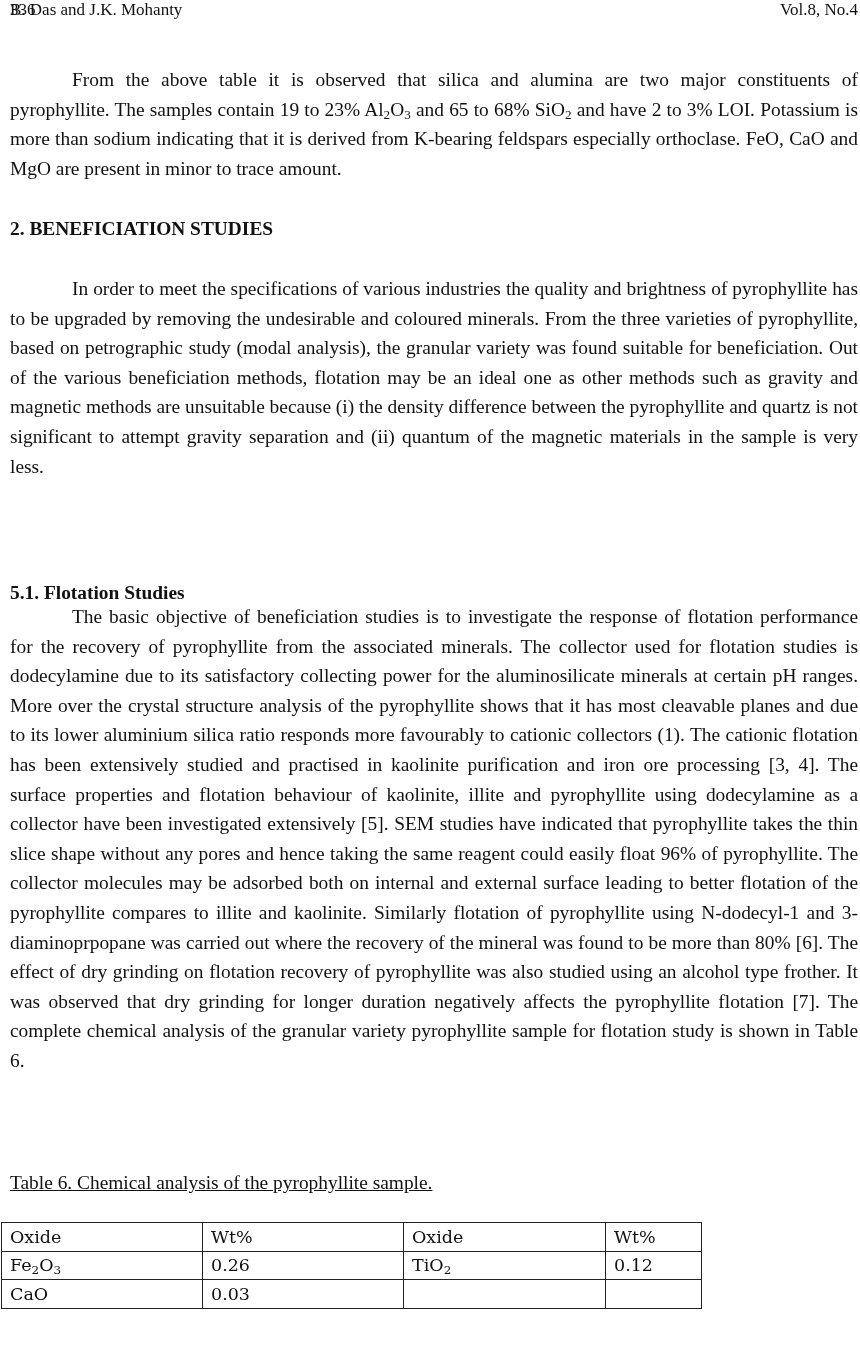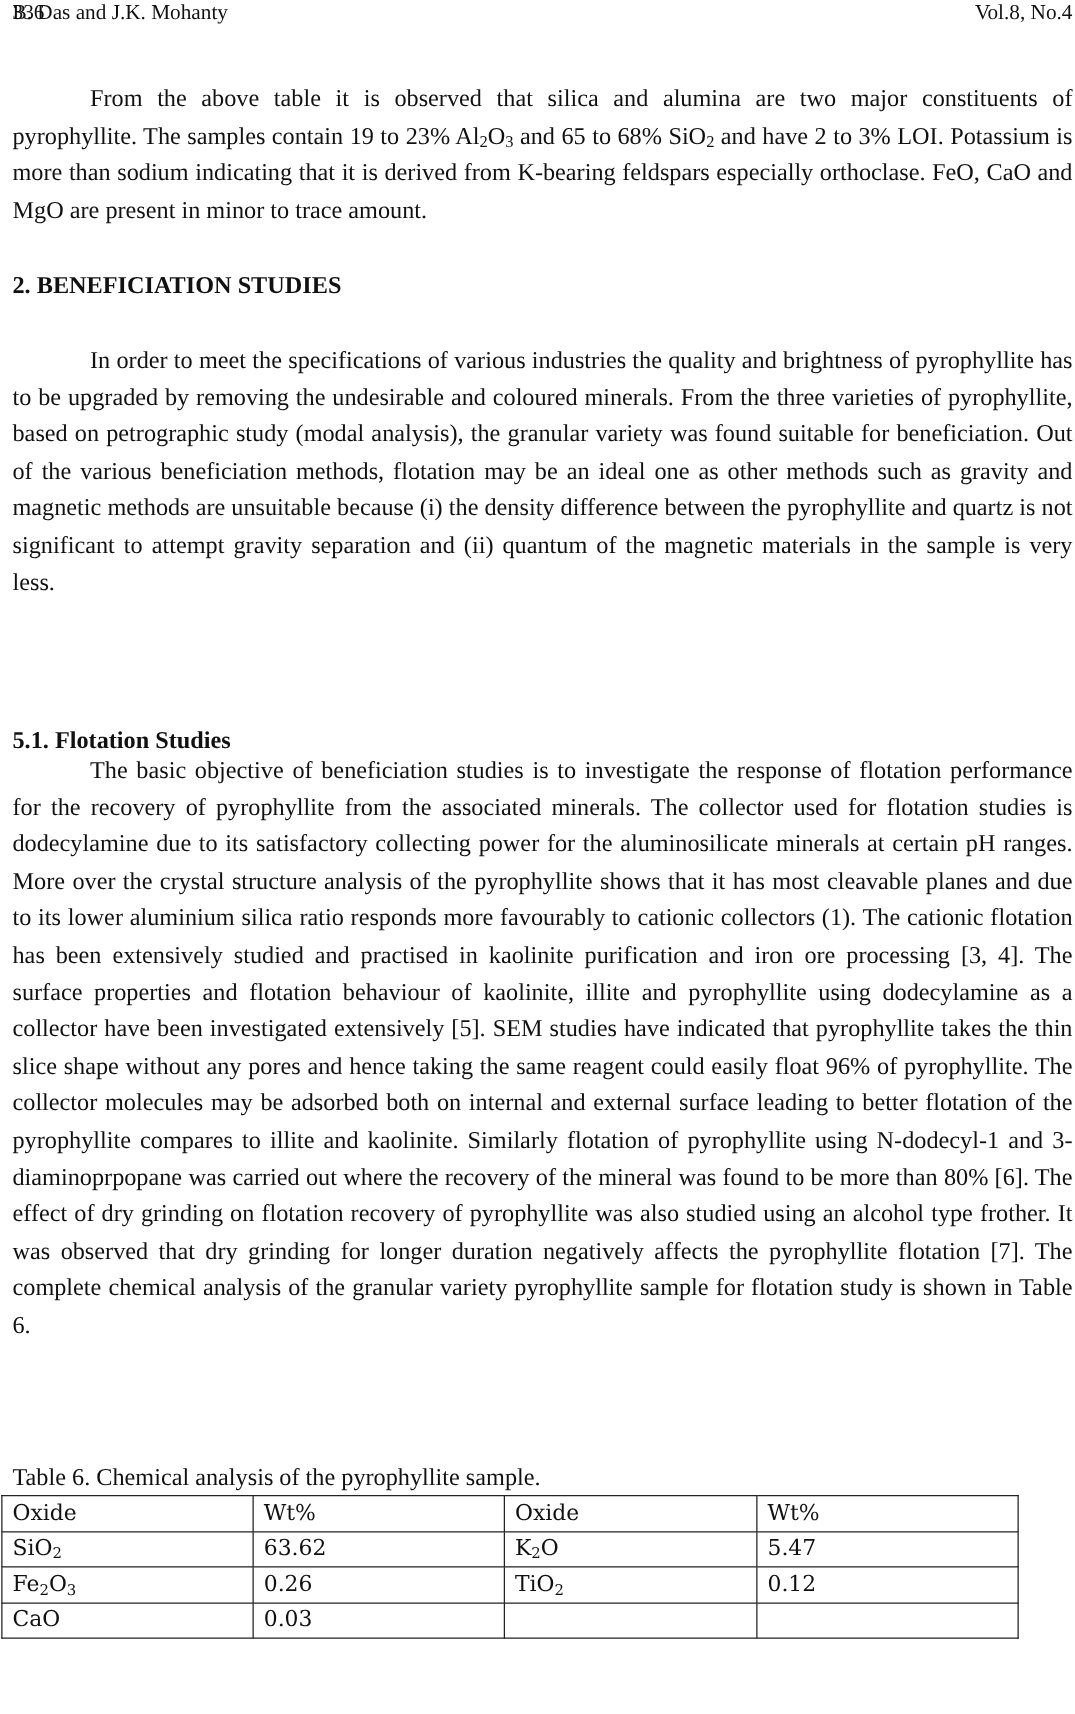--- a/index.html
+++ b/index.html
@@ -24,25 +24,25 @@
   }
   .para .indent { display: inline-block; width: 62px; }
   .heading {
     position: absolute; left: 10px; font-weight: bold;
     font-size: 19.4px; line-height: 29.6px; margin: 0;
   }
   sub { font-size: 0.68em; vertical-align: -0.22em; line-height: 0; }
 
   .caption {
     position: absolute; left: 10px; top: 1168px;
-    font-size: 19.4px; line-height: 29px;
+    font-size: 19.4px; line-height: 29px; text-decoration: underline;
   }
   table.chem {
-    position: absolute; left: 1px; top: 1196px;
-    width: 814px; border-collapse: collapse;
+    position: absolute; left: 1px; top: 1222px;
+    width: 701px; border-collapse: collapse;
     font-family: "DejaVu Serif", "Liberation Serif", serif;
     font-size: 17.5px;
   }
   table.chem td {
     border: 1.3px solid #222; height: 27.5px; padding: 0 0 0 8px;
     vertical-align: middle; line-height: 26px;
   }
   table.chem td.c1 { width: 192px; }
   table.chem td.c2 { width: 192px; }
   table.chem td.c3 { width: 193px; }
@@ -70,26 +70,20 @@
 
 <table class="chem">
   <tbody>
       <tr>
     <td class="c1">Oxide</td>
     <td class="c2">Wt%</td>
     <td class="c3">Oxide</td>
     <td>Wt%</td>
   </tr>
   <tr>
-    <td class="c1">SiO<sub>2</sub></td>
-    <td class="c2">63.62</td>
-    <td class="c3">K<sub>2</sub>O</td>
-    <td>5.47</td>
-  </tr>
-  <tr>
     <td class="c1">Fe<sub>2</sub>O<sub>3</sub></td>
     <td class="c2">0.26</td>
     <td class="c3">TiO<sub>2</sub></td>
     <td>0.12</td>
   </tr>
   <tr>
     <td class="c1">CaO</td>
     <td class="c2">0.03</td>
     <td class="c3"></td>
     <td></td>

